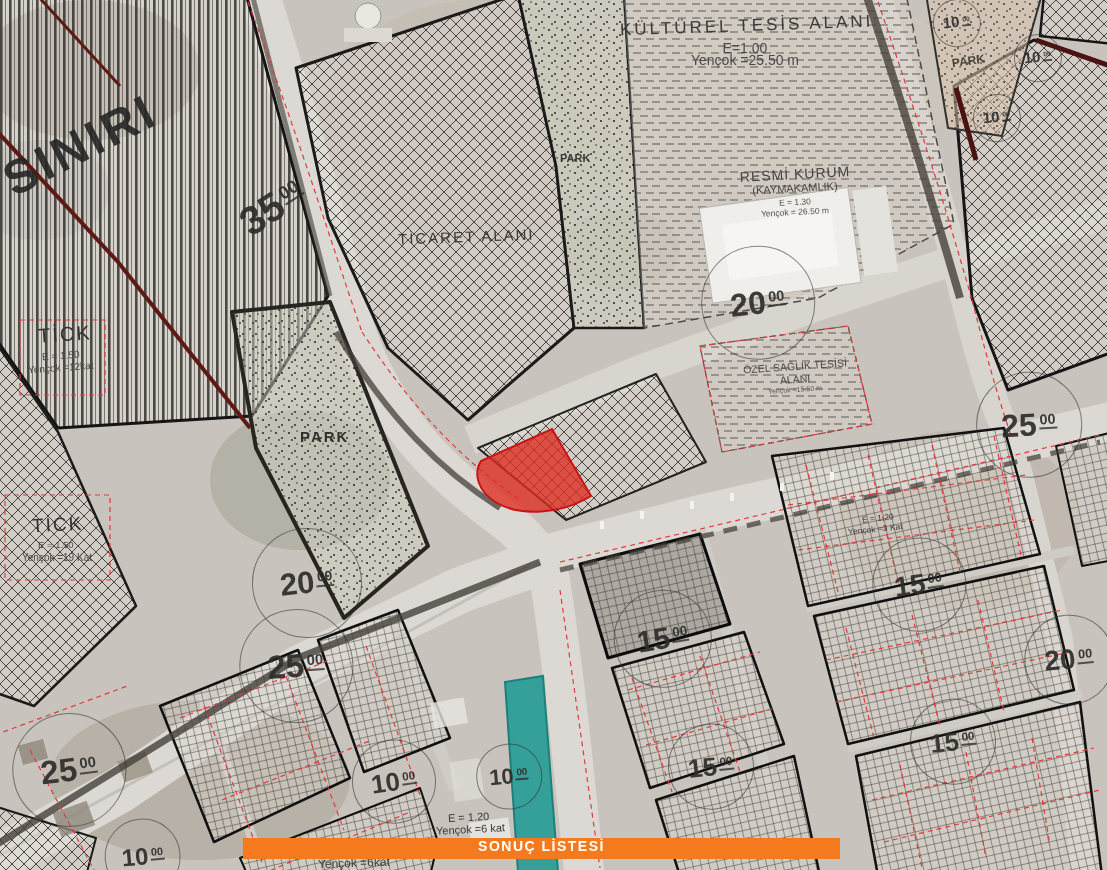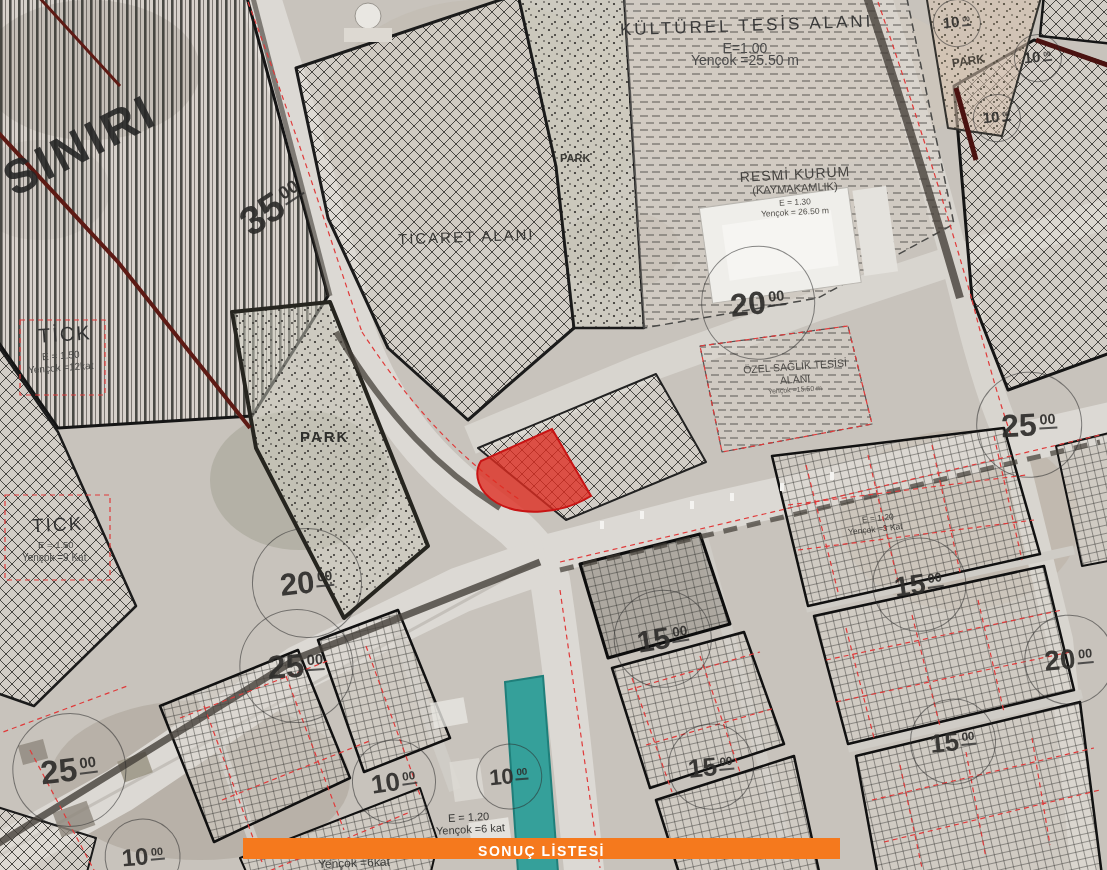--- a/index.html
+++ b/index.html
@@ -10,21 +10,21 @@
   .ctr{text-align:center}
   
   .rw{position:absolute;transform:translate(-50%,-50%) rotate(var(--rot,0deg));
       font-weight:700;color:#2e2d2b;opacity:.92;line-height:1;white-space:nowrap}
   .rw::before{content:"";position:absolute;left:50%;top:50%;width:var(--d,0px);height:var(--d,0px);
       border:1.4px solid rgba(45,45,45,.6);border-radius:50%;transform:translate(-50%,-50%)}
   .rw.noring::before{display:none}
   .rw .rws{display:inline-block;font-size:45%;transform:translateY(-.75em);
       border-bottom:2px solid rgba(45,45,45,.85);padding:0 1px 1px;margin-left:2px}
   .btn{position:absolute;left:243px;top:838px;width:597px;height:21px;background:#F5791D;
-      display:flex;align-items:flex-end;justify-content:center;color:#fff;font-weight:700;
+      display:flex;align-items:flex-start;justify-content:center;color:#fff;font-weight:700;
       font-size:14px;letter-spacing:1.5px;cursor:pointer}
 </style>
 </head>
 <body>
 
 <div class="stage">
 
 <svg width="1107" height="870" viewBox="0 0 1107 870">
   <defs>
     <pattern id="pstripe" width="9" height="9" patternUnits="userSpaceOnUse">
@@ -197,21 +197,21 @@
 <div class="lbl" style="left:560px;top:152px;font-size:11px;font-weight:700;color:#3b3a35">PARK</div>
 <div class="lbl" style="left:300px;top:428px;font-size:15px;font-weight:700;letter-spacing:2px;color:#2f2f2c">PARK</div>
 <div class="lbl" style="left:952px;top:55px;font-size:12px;font-weight:700;color:#4a443c;transform:rotate(-8deg)">PARK</div>
 
 <div class="lbl" style="left:38px;top:323px;font-size:20px;letter-spacing:2px;color:#333;transform:rotate(-4deg)">TİCK</div>
 <div class="lbl" style="left:42px;top:350px;font-size:10px;color:#4a4a48;transform:rotate(-4deg)">E = 1.50</div>
 <div class="lbl" style="left:28px;top:362px;font-size:10px;color:#4a4a48;transform:rotate(-4deg)">Yençok =12kat</div>
 
 <div class="lbl" style="left:32px;top:514px;font-size:19px;letter-spacing:2px;color:#333;transform:rotate(-3deg)">TİCK</div>
 <div class="lbl" style="left:38px;top:540px;font-size:9.5px;color:#4a4a48">E = 1.50</div>
-<div class="lbl" style="left:22px;top:552px;font-size:10px;color:#4a4a48">Yençok =9 Kat</div>
+<div class="lbl" style="left:22px;top:552px;font-size:10px;color:#4a4a48">Yençok =19 Kat</div>
 
 <div class="lbl ctr" style="left:732px;top:360px;width:126px;font-size:10.5px;color:#4a4845;transform:rotate(-4deg)">ÖZEL SAĞLIK TESİSİ</div>
 <div class="lbl ctr" style="left:732px;top:373px;width:126px;font-size:10.5px;color:#4a4845;transform:rotate(-4deg)">ALANI</div>
 <div class="lbl ctr" style="left:732px;top:386px;width:126px;font-size:7px;color:#5a5753;transform:rotate(-4deg)">Yençok =15.50 m</div>
 
 <div class="lbl" style="left:862px;top:514px;font-size:8.5px;color:#3c3b38;transform:rotate(-6deg)">E = 1.20</div>
 <div class="lbl" style="left:848px;top:525px;font-size:8.5px;color:#3c3b38;transform:rotate(-6deg)">Yençok =3 Kat</div>
 
 <div class="lbl" style="left:448px;top:811px;font-size:11px;color:#3a3a38;transform:rotate(-3deg)">E = 1.20</div>
 <div class="lbl" style="left:436px;top:823px;font-size:11px;color:#3a3a38;transform:rotate(-3deg)">Yençok =6 kat</div>

